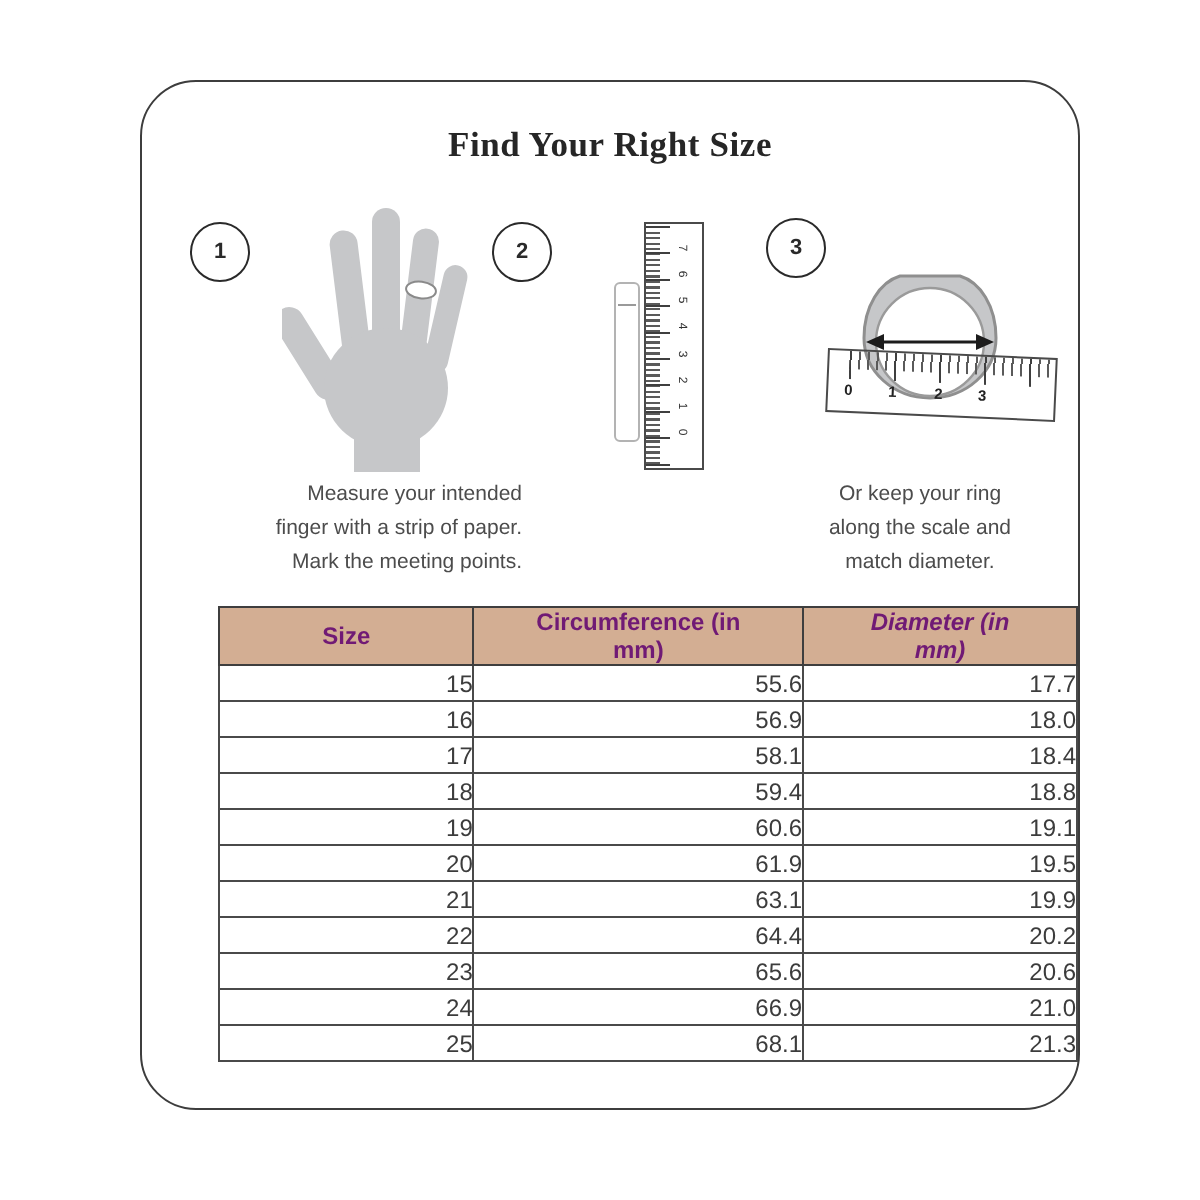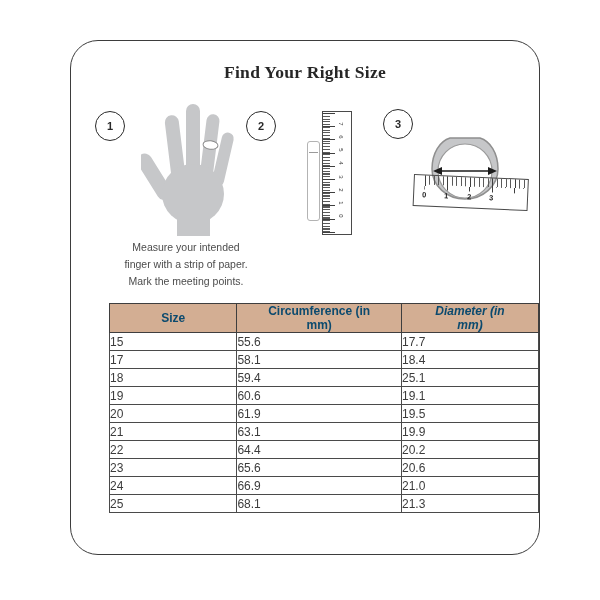--- a/index.html
+++ b/index.html
@@ -35,23 +35,23 @@
           background:transparent;transform:rotate(2.5deg);transform-origin:left top;}
   .hruler-minor{position:absolute;left:10px;right:1px;top:0;height:9px;
                 background:repeating-linear-gradient(to right,#5a5a5a 0 1px,transparent 1px 4.5px);}
   .hruler-major{position:absolute;left:10px;right:1px;top:0;height:14px;
                 background:repeating-linear-gradient(to right,#3f3f3f 0 1px,transparent 1px 22.5px);}
   .hnum{position:absolute;top:15px;font-size:7.5px;color:#222;font-weight:700;}
   
   .size-table{position:absolute;left:38px;top:262px;border-collapse:collapse;
               border:1.5px solid #2f2f2f;}
   .size-table th{background:#d3ae93;border:1px solid #3e3e3e;height:28px;
-                 font-size:12px;font-weight:700;color:#0c4a6e;padding:0 20px;}
+                 font-size:12px;font-weight:700;color:#701a75;padding:0 20px;}
   .size-table td{border:1px solid #4a4a4a;height:17px;font-size:12px;color:#3c3c3c;
-                 text-align:left;padding:0;}
+                 text-align:right;padding:0;}
   .col-size{width:120px;} .col-circ{width:145px;margin-top:40px;} .col-diam{width:120px;font-style:italic;}
 </style>
 </head>
 <body>
 
 <div class="stage">
   <div class="card">
 
     <h1 class="title">Find Your Right Size</h1>
 
@@ -111,47 +111,55 @@
       <div class="hruler">
         <div class="hruler-minor"></div>
         <div class="hruler-major"></div>
         <span class="hnum" style="left:8px;">0</span>
         <span class="hnum" style="left:30px;">1</span>
         <span class="hnum" style="left:53px;">2</span>
         <span class="hnum" style="left:75px;">3</span>
       </div>
     </div>
 
-    <div class="caption" style="left:40px;width:150px;">Measure your intended
+    <div class="caption" style="left:40px;width:150px;text-align:right;">Measure your intended
 finger with a strip of paper.
 Mark the meeting points.</div>
+    <div class="caption" style="left:317px;width:144px;">Or keep your ring
+along the scale and
+match diameter.</div>
 
     <table class="size-table">
       <thead>
         <tr>
           <th class="col-size">Size</th>
           <th class="col-circ">Circumference (in mm)</th>
           <th class="col-diam">Diameter (in mm)</th>
         </tr>
       </thead>
       <tbody>
         <tr>
           <td>15</td>
           <td>55.6</td>
           <td>17.7</td>
         </tr>
         <tr>
+          <td>16</td>
+          <td>56.9</td>
+          <td>18.0</td>
+        </tr>
+        <tr>
           <td>17</td>
           <td>58.1</td>
           <td>18.4</td>
         </tr>
         <tr>
           <td>18</td>
           <td>59.4</td>
-          <td>25.1</td>
+          <td>18.8</td>
         </tr>
         <tr>
           <td>19</td>
           <td>60.6</td>
           <td>19.1</td>
         </tr>
         <tr>
           <td>20</td>
           <td>61.9</td>
           <td>19.5</td>

